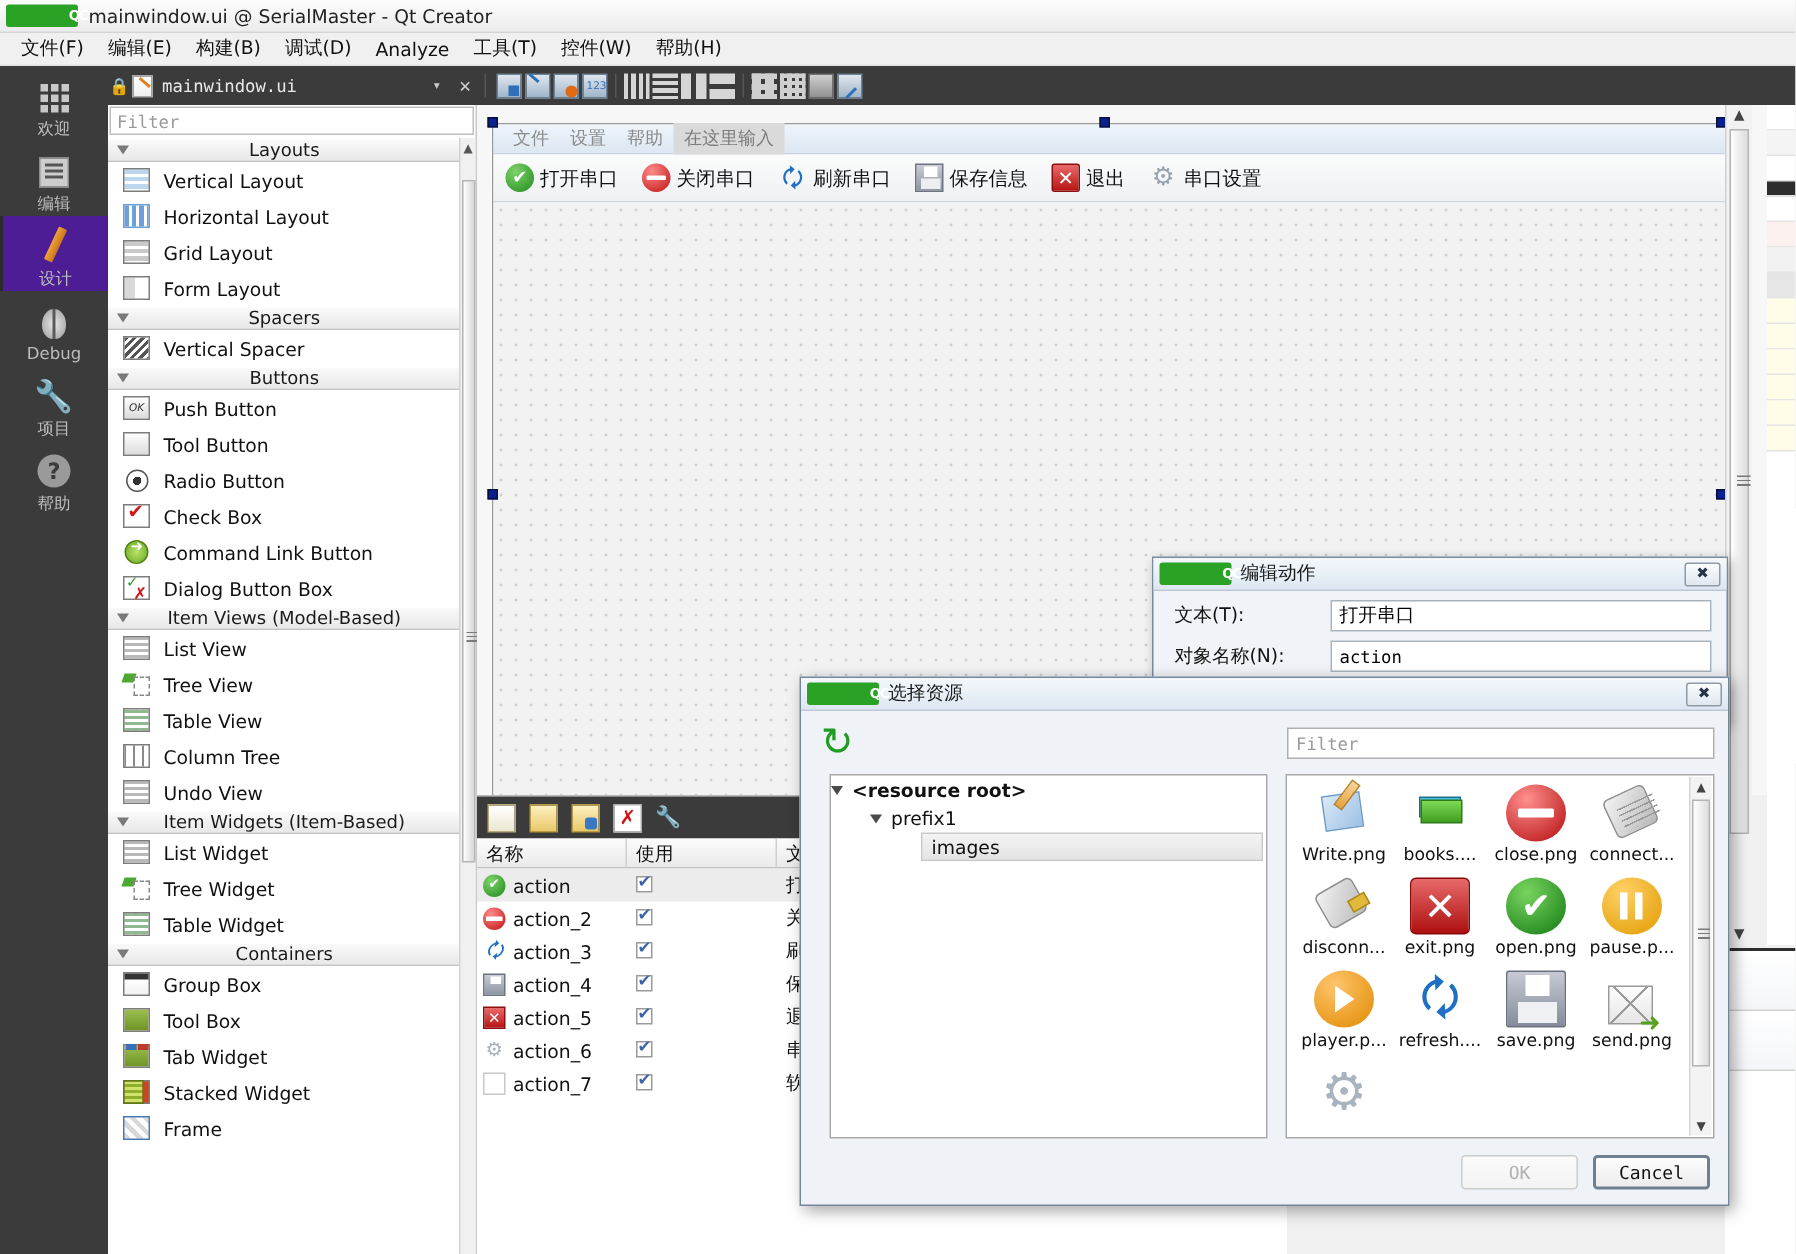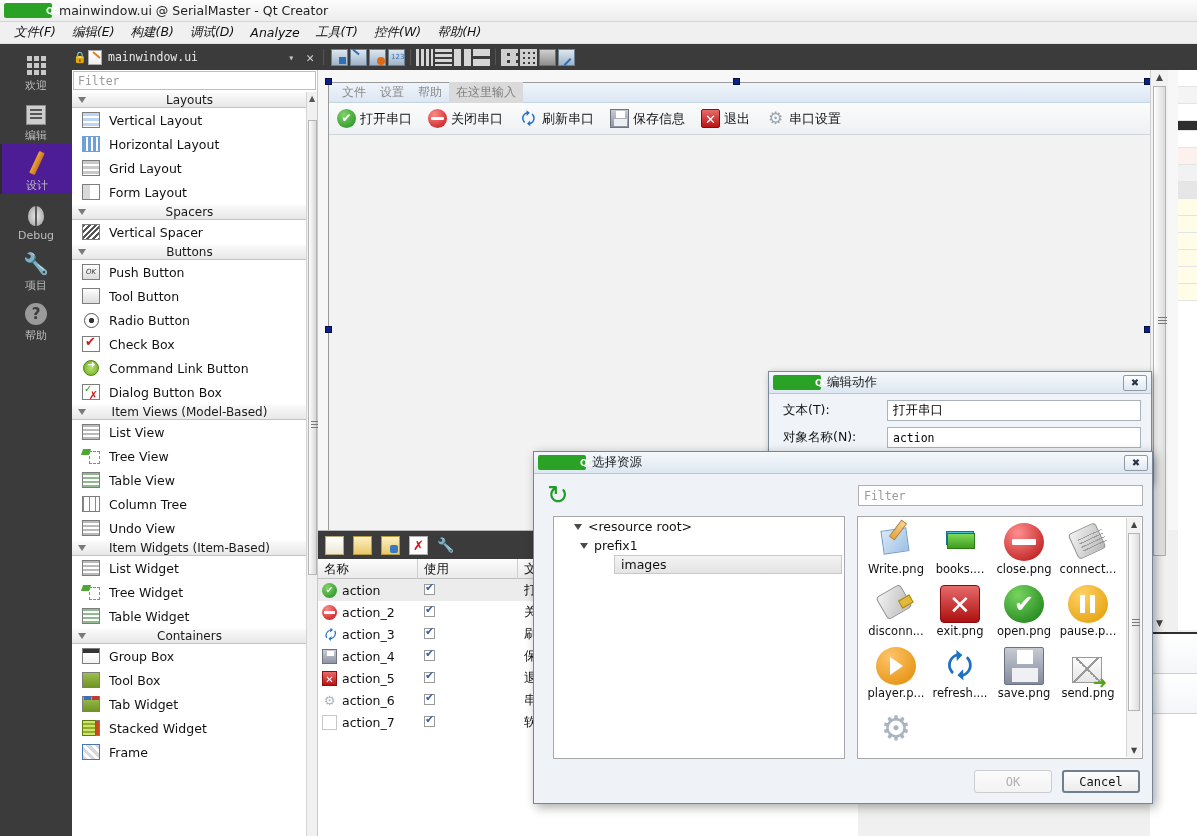--- a/index.html
+++ b/index.html
@@ -22,21 +22,21 @@
     font-family:"DejaVu Sans",sans-serif;
     padding-left:48px;
   }
   #titlebar .t { margin-left:7px; font-size:12.5px; color:#222; }
   
   #menubar {
     position:absolute; left:0; top:22px; width:1197px; height:22px;
     background:#f0f0f0; display:flex; align-items:center; padding-left:6px;
     border-bottom:1px solid #e2e2e2;
   }
-  #menubar .mi { padding:2px 8px; font-size:12.5px; color:#111; cursor:default;font-style:italic; }
+  #menubar .mi { padding:2px 8px; font-size:12.5px; color:#111; cursor:default; }
   
   #modebar {
     position:absolute; left:0; top:44px; width:72px; height:792px;
     background:#3b3b3b;
   }
   .mode {
     height:50px; display:flex; flex-direction:column; align-items:center;
     justify-content:center; color:#bdbdbd; font-size:11px; cursor:default;
     padding-top:4px;
   }
@@ -803,21 +803,21 @@
     <div class="qc-logo">QC</div>
     <div class="tt">选择资源</div>
     <div class="xbtn">✖</div>
   </div>
 
   <div id="resbody">
     <div id="resreload">↻</div>
     <div id="resfilter">Filter</div>
 
     <div id="restree">
-      <div class="trow" style="padding-left:20px;">
+      <div class="trow" style="padding-left:0;font-weight:bold;">
         <span class="tri2"></span>
         <span>&lt;resource root&gt;</span>
       </div>
       <div class="trow" style="padding-left:26px;">
         <span class="tri2"></span>
         <span>prefix1</span>
       </div>
       <div class="trow selected" style="margin-left:60px;margin-right:2px;padding-left:6px;">
         <span>images</span>
       </div>

